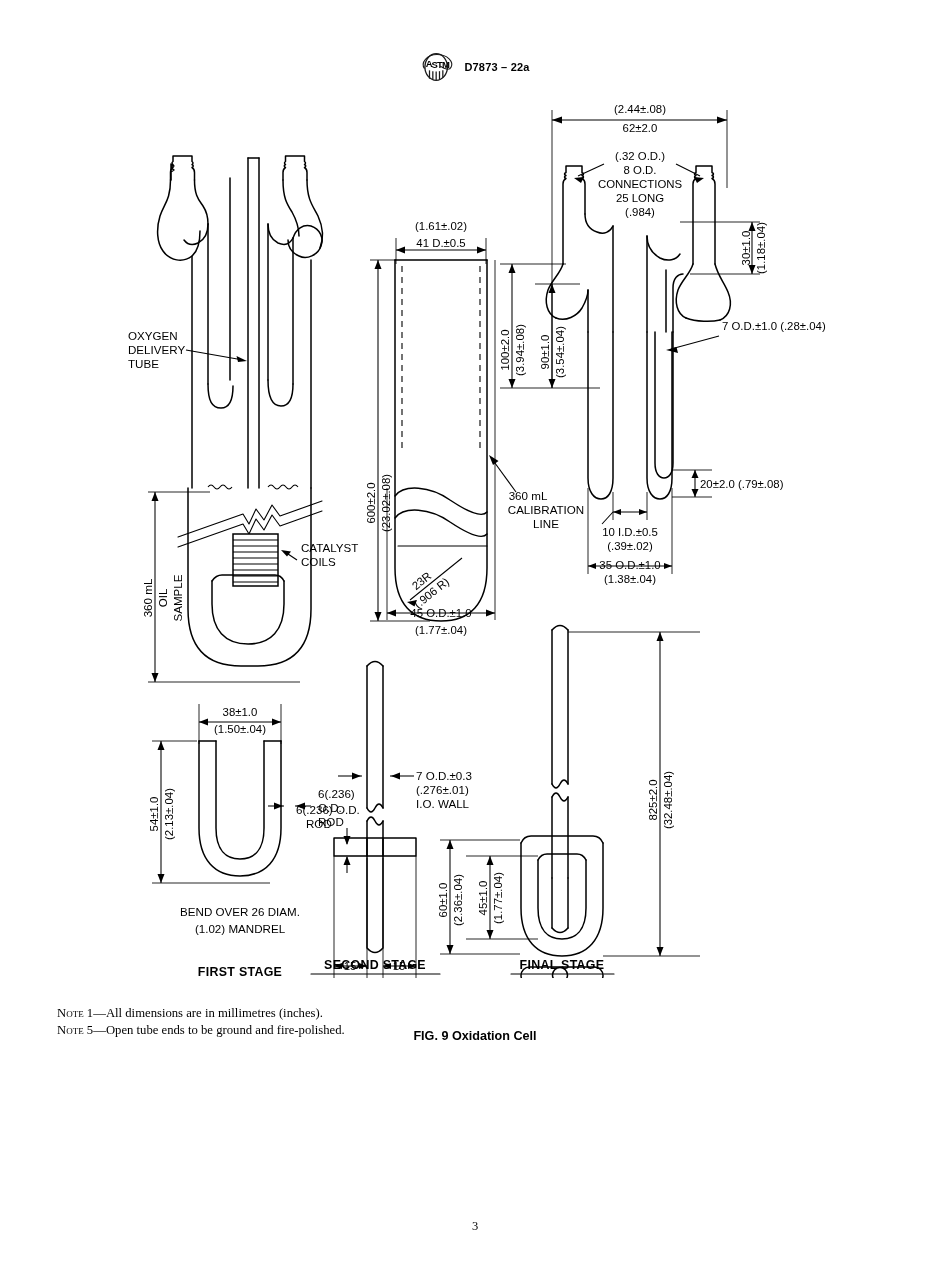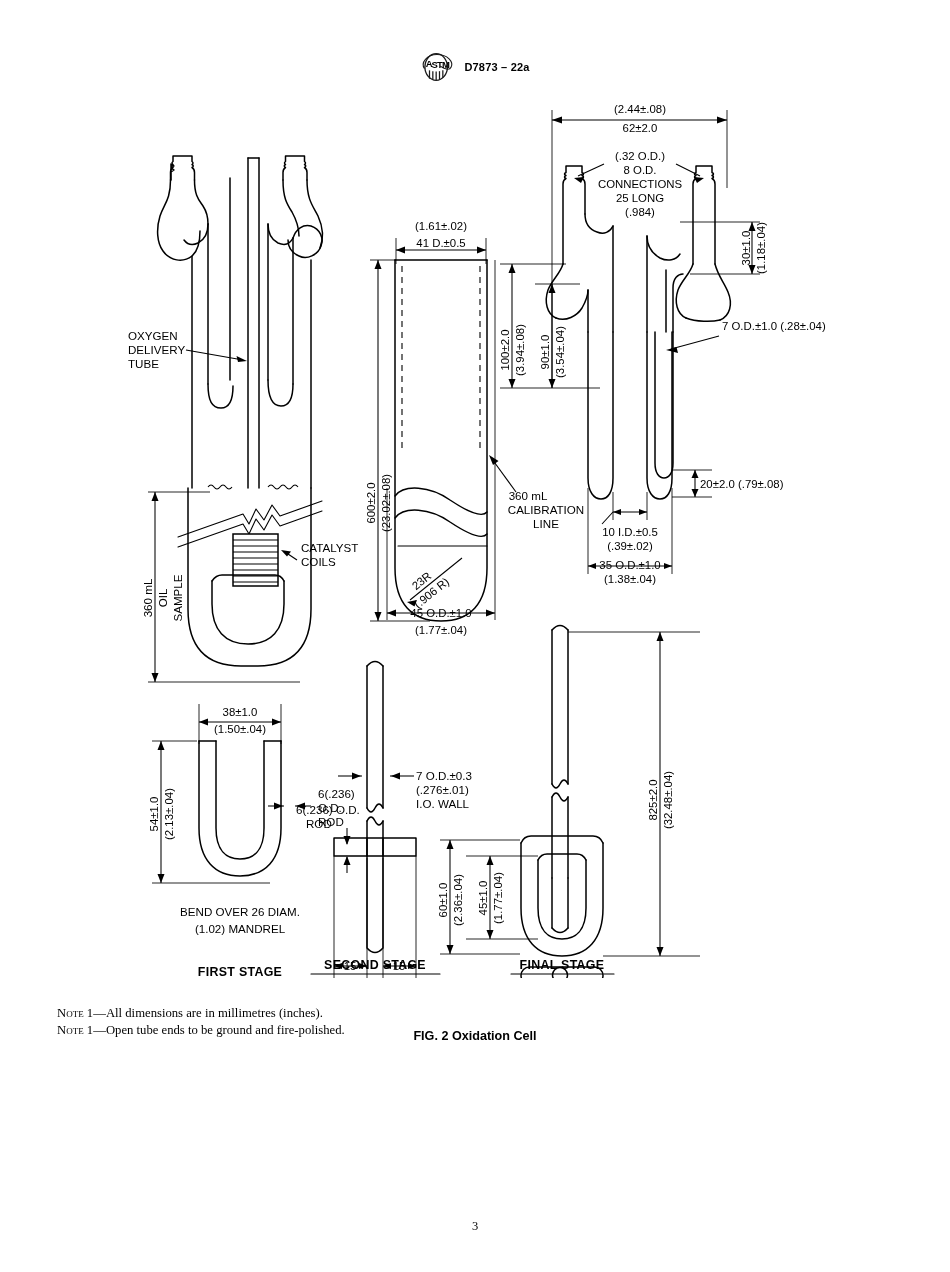--- a/index.html
+++ b/index.html
@@ -526,19 +526,19 @@
 
     <text class="stage" x="375" y="881" text-anchor="middle">SECOND STAGE</text>
     <line class="gl-thin" x1="311" y1="886" x2="440" y2="886"></line>
 
     <text class="stage" x="562" y="881" text-anchor="middle">FINAL STAGE</text>
     <line class="gl-thin" x1="511" y1="886" x2="614" y2="886"></line>
   </svg>
 
   <div class="notes">
     <div class="note-line"><span class="note-kw">Note</span><span> 1—All dimensions are in millimetres (inches).</span></div>
-    <div class="note-line"><span class="note-kw">Note</span><span> 1—Open tube ends to be ground and fire-polished.</span></div>
+    <div class="note-line"><span class="note-kw">Note</span><span> 5—Open tube ends to be ground and fire-polished.</span></div>
   </div>
 
-  <div class="fig-caption">FIG. 2 Oxidation Cell</div>
+  <div class="fig-caption">FIG. 9 Oxidation Cell</div>
   <div class="page-no">3</div>
 
 </div>
 
 </body></html>

